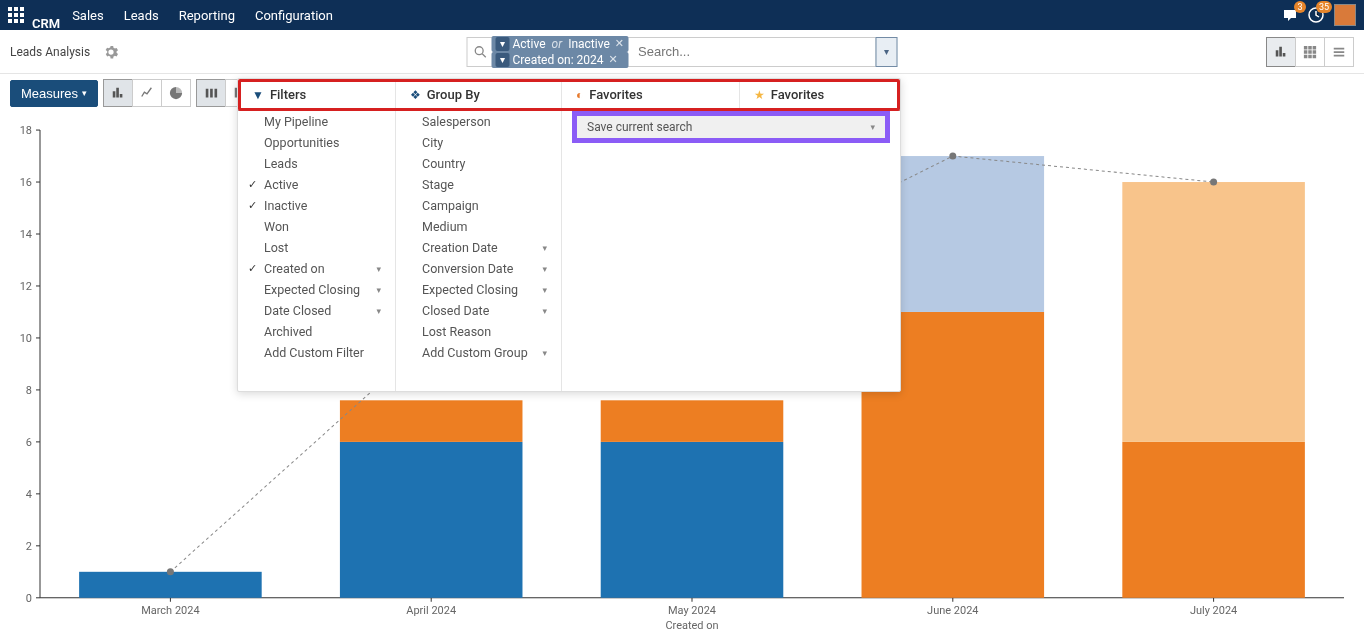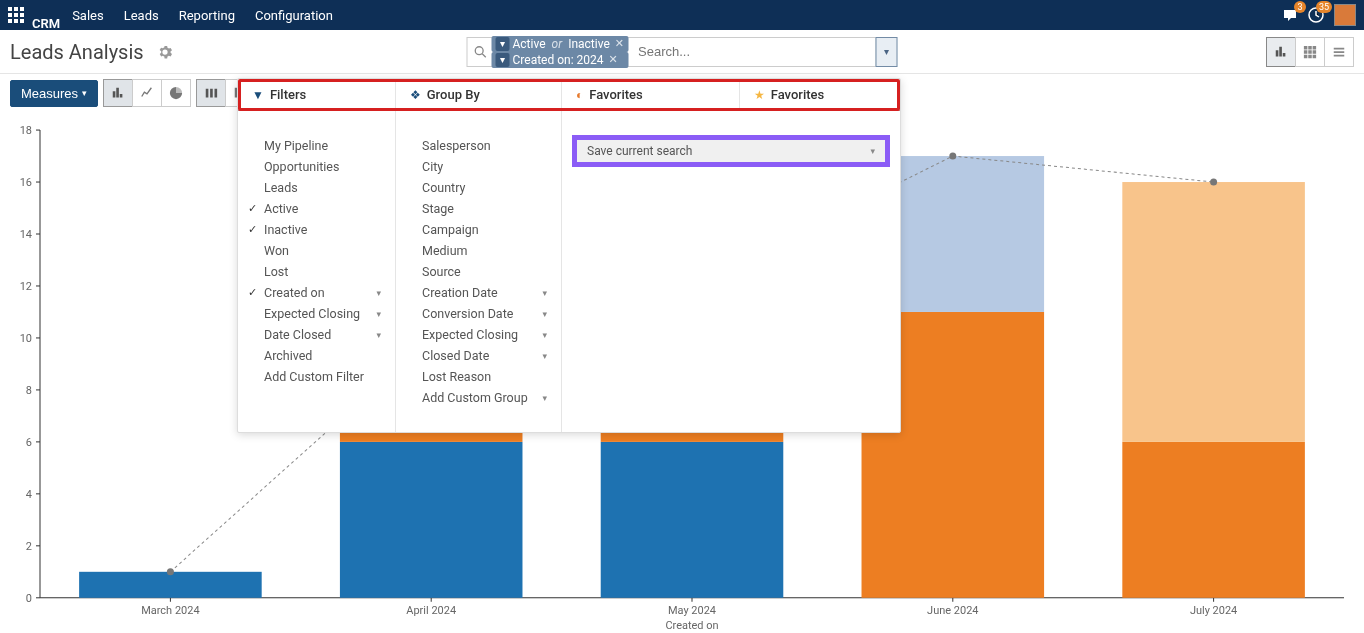--- a/index.html
+++ b/index.html
@@ -12,21 +12,21 @@
     .navbar-brand { font-weight: 600; margin-right: 12px; margin-top: 16px; }
     .navbar-menu { display: flex; gap: 20px; flex: 1; }
     .navbar-menu span { cursor: pointer; font-size: 13px; }
     .navbar-right { display: flex; align-items: center; gap: 10px; }
     .nav-badge-wrap { position: relative; display: flex; align-items: center; cursor: pointer; }
     .nav-badge { position: absolute; top: -6px; right: -8px; background: #e6852b; color: #fff; font-size: 9px; border-radius: 8px; padding: 0 3px; min-width: 12px; text-align: center; line-height: 12px; }
     .avatar { width: 22px; height: 22px; background: #d97a3a; border: 1px solid #888; cursor: pointer; }
     
     
     .control-row { height: 44px; display: flex; align-items: center; padding: 0 10px; border-bottom: 1px solid #e5e5e5; position: relative; }
-    .page-title { font-size: 20px; color: #444; display: flex; align-items: center; gap: 14px; }
+    .page-title { font-size: 12px; color: #444; display: flex; align-items: center; gap: 14px; }
     
     .search-wrap { position: absolute; left: 50%; transform: translateX(-50%); display: flex; align-items: center; }
     .search-box { display: flex; align-items: center; border: 1px solid #ccc; background: #fff; height: 30px; width: 410px; padding: 0 6px; gap: 4px; font-size: 12px; }
     .facet { background: #6c88a6; color: #fff; border-radius: 2px; display: flex; align-items: center; padding: 1px 4px; gap: 3px; font-size: 12px; white-space: nowrap; }
     .facet .or { color: #d8e0e8; font-style: italic; margin: 0 3px; }
     .facet-x { cursor: pointer; margin-left: 2px; color: #dde4eb; font-size: 11px; }
     .facet-icon { width: 14px; height: 14px; background: #3a5a7d; border-radius: 2px; display: flex; align-items: center; justify-content: center; font-size: 10px; }
     .search-input { border: none; outline: none; flex: 1; font-size: 13px; padding-left: 6px; }
     .search-toggle { width: 22px; height: 30px; border: 1px solid #738ba5; background: #e8eef4; display: flex; align-items: center; justify-content: center; cursor: pointer; margin-left: -1px; color: #4b6584; font-size: 10px; }
     
@@ -48,21 +48,21 @@
     .dropdown-header { display: flex; height: 32px; border-bottom: 1px solid #aaa; }
     .dh-col { display: flex; align-items: center; gap: 6px; padding: 0 14px; font-size: 13px; font-weight: 500; color: #333; }
     .dh-col:not(:last-child) { border-right: 1px solid #e5e5e5; }
     .dh-col .hicon { font-size: 12px; }
     .c-filters { width: 158px; } .c-filters .hicon { color: #1a4d7a; }
     .c-groupby { width: 166px; } .c-groupby .hicon { color: #1a4d7a; }
     .c-comparison { width: 178px; } .c-comparison .hicon { color: #e67a2e; }
     .c-favorites { flex: 1; } .c-favorites .hicon { color: #f5b642; }
     
     .dropdown-body { display: flex; min-height: 280px; }
-    .db-col { padding: 24px 0; font-size: 12.5px; color: #555; text-align: center; }
+    .db-col { padding: 0 0; font-size: 12.5px; color: #555; text-align: center; }
     .db-col:not(:last-child) { border-right: 1px solid #e5e5e5; }
     .db-filters { width: 158px; } .db-groupby { width: 166px; } .db-comparison { width: 178px; } .db-favorites { flex: 1; }
     .db-item { padding: 3px 14px 3px 26px; cursor: pointer; position: relative; display: flex; align-items: center; }
     .db-item.checked::before { content: "✓"; position: absolute; left: 10px; font-size: 11px; color: #333; }
     .db-item .caret { margin-left: auto; font-size: 9px; color: #888; }
     .fav-item { margin: 0 10px; padding: 4px 10px; background: #f0f0f0; border: 5px solid #8b5cf6; cursor: pointer; display: flex; align-items: center; justify-content: space-between; font-size: 12px; color: #555; }
 
     
     .chart-area { position: absolute; left: 0; right: 0; top: 120px; bottom: 0; padding: 0 10px; }
     .chart-svg { width: 100%; height: 100%; }
@@ -277,23 +277,20 @@
           <span>Country</span>
         </div>
         <div class="db-item">
           <span>Stage</span>
         </div>
         <div class="db-item">
           <span>Campaign</span>
         </div>
         <div class="db-item">
           <span>Medium</span>
-        </div>
-        <div class="db-item">
-          <span>Source</span>
         </div>
         <div class="db-item">
           <span>Creation Date</span>
           <span class="caret">▾</span>
         </div>
         <div class="db-item">
           <span>Conversion Date</span>
           <span class="caret">▾</span>
         </div>
         <div class="db-item">

